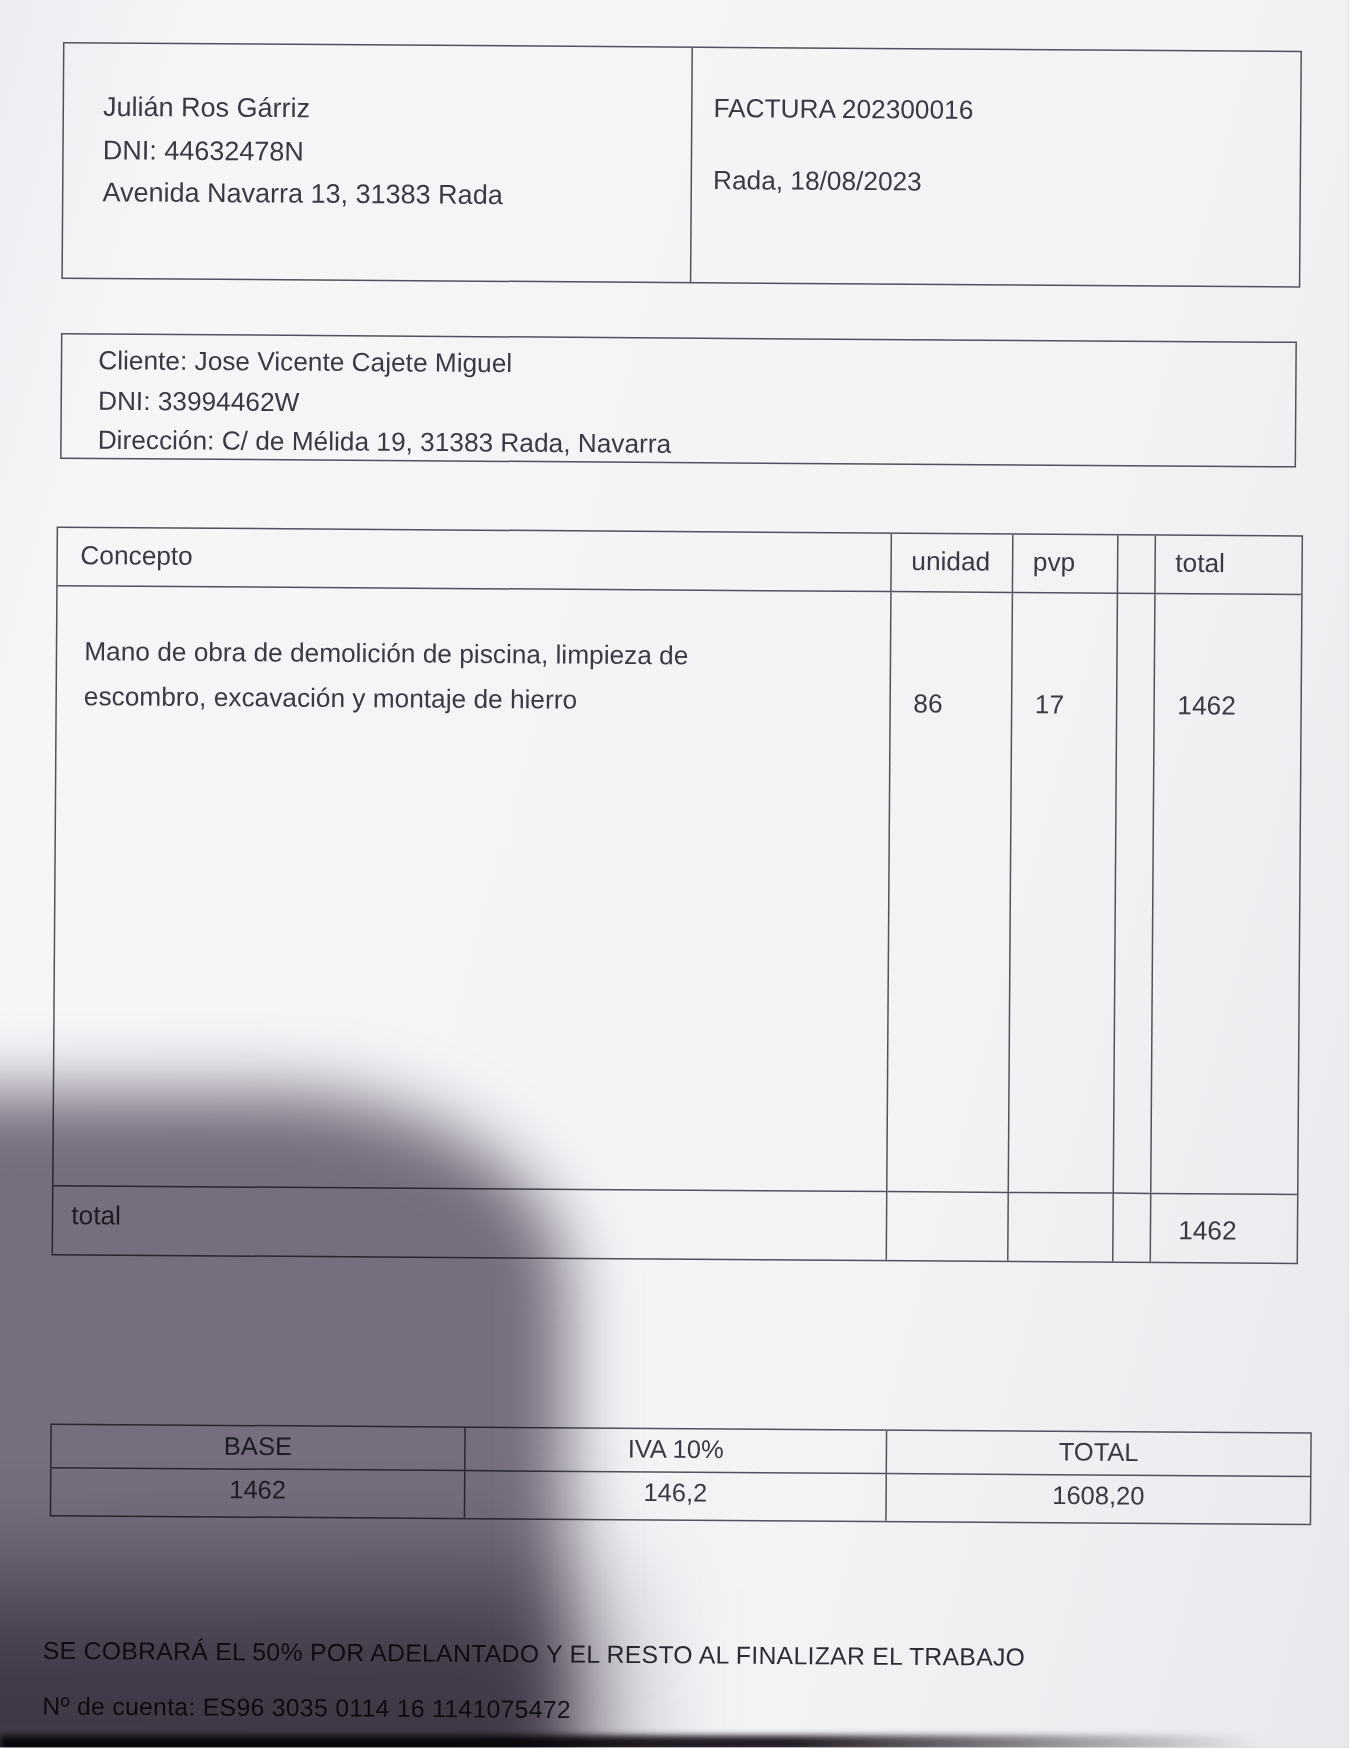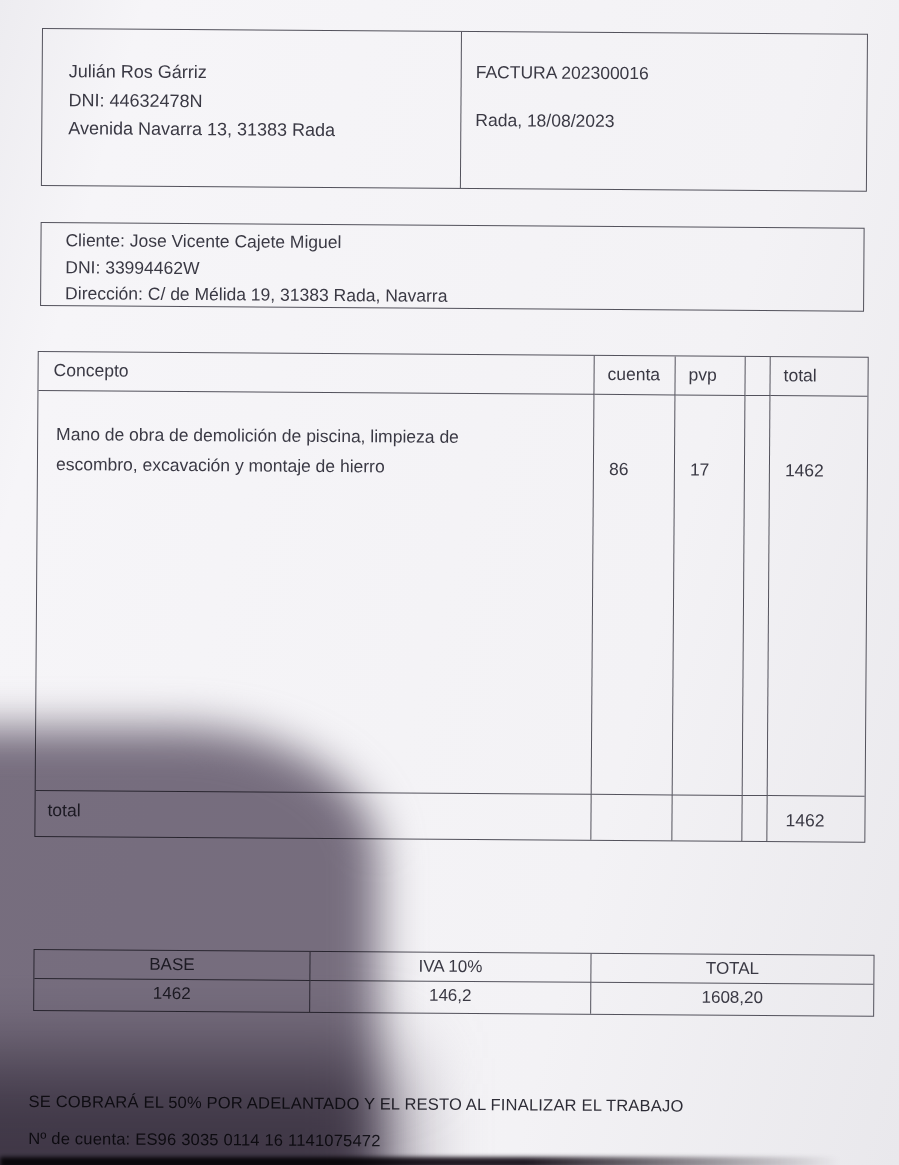--- a/index.html
+++ b/index.html
@@ -134,21 +134,21 @@
 
     <div class="client-box">
       <div>Cliente: Jose Vicente Cajete Miguel</div>
       <div>DNI: 33994462W</div>
       <div>Dirección: C/ de Mélida 19, 31383 Rada, Navarra</div>
     </div>
 
     <div class="items-table">
 
       <div class="cell hrow concept">Concepto</div>
-      <div class="cell hrow">cuenta</div>
+      <div class="cell hrow">unidad</div>
       <div class="cell hrow">pvp</div>
       <div class="cell hrow"></div>
       <div class="cell hrow last">total</div>
 
       <div class="cell cell-concept-body">Mano de obra de demolición de piscina, limpieza de escombro, excavación y montaje de hierro</div>
       <div class="cell cell-num">86</div>
       <div class="cell cell-num">17</div>
       <div class="cell"></div>
       <div class="cell cell-num last">1462</div>
 

